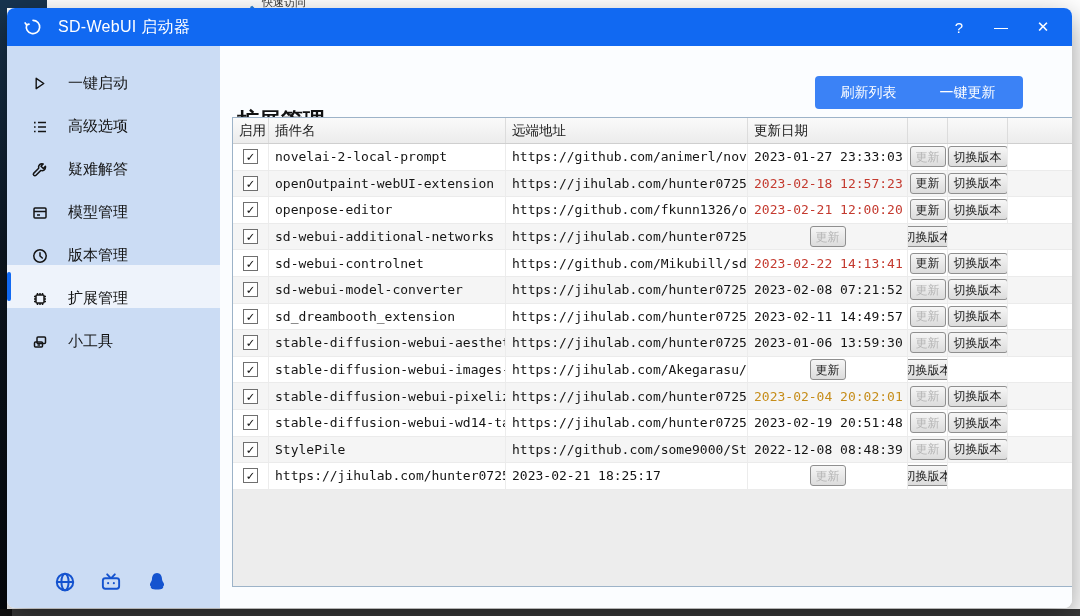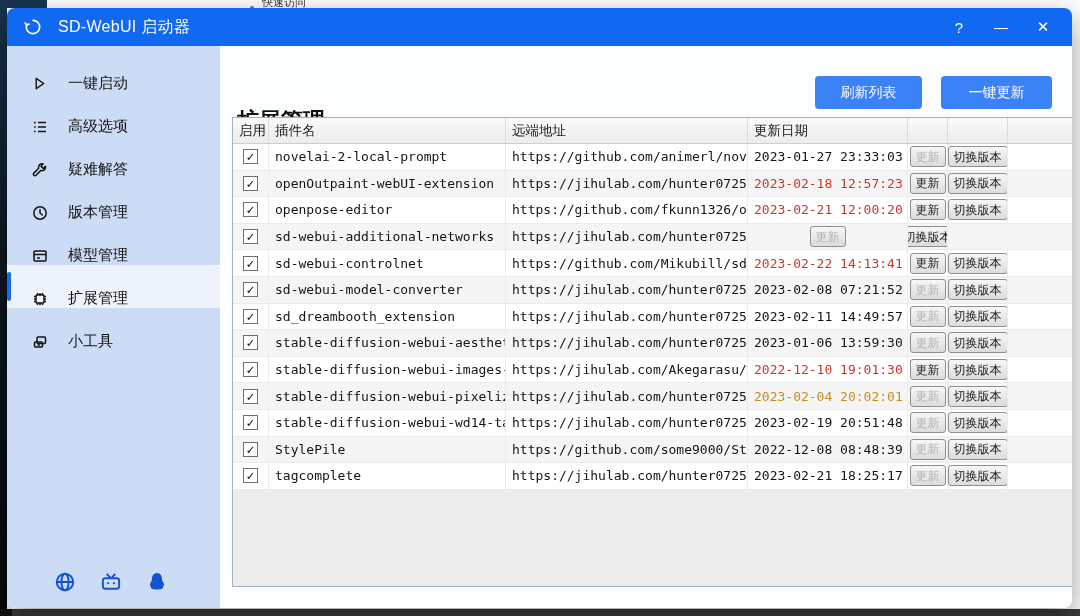--- a/index.html
+++ b/index.html
@@ -42,21 +42,21 @@
   .side-icon{width:19px;height:19px;flex:0 0 19px;display:flex;align-items:center;justify-content:center;}
   .side-footer{position:absolute;left:47px;bottom:15px;display:flex;gap:24px;align-items:center;}
   .foot-icon{width:22px;height:22px;display:flex;align-items:center;justify-content:center;cursor:pointer;}
 
   
   .content{flex:1;position:relative;background:#fbfdff;min-width:0;}
   .page-title{position:absolute;left:17px;top:60px;font-size:22px;font-weight:600;color:#111;}
   .action-btn{position:absolute;top:30px;height:33px;border:none;border-radius:4px;
     background:#3b82f6;color:#fff;font-size:14px;font-family:"Liberation Sans",sans-serif;cursor:pointer;}
   .btn-refresh{left:595px;width:107px;}
-  .btn-update-all{left:721px;width:111px;}
+  .btn-update-all{left:692px;width:111px;}
 
   
   .grid{position:absolute;left:12px;top:71px;width:986px;height:470px;box-sizing:border-box;
     border:1px solid #9db3c8;background:#ededed;display:flex;flex-direction:column;overflow:hidden;}
   .t-header{display:grid;grid-template-columns:36px 237px 242px 160px 40px 60px 1fr;
     height:25px;flex:0 0 25px;background:linear-gradient(#fafafa,#ececec);
     border-bottom:1px solid #cfcfcf;font-size:13.5px;color:#222;}
   .t-header .hc{display:flex;align-items:center;padding-left:6px;border-right:1px solid #dcdcdc;
     overflow:hidden;white-space:nowrap;}
   .t-header .hc:last-child{border-right:none;}
@@ -142,36 +142,36 @@
         <span class="side-icon">
           <svg width="18" height="18" viewBox="0 0 18 18" fill="none" stroke="#141414" stroke-width="1.5" stroke-linejoin="round" stroke-linecap="round">
               <path d="M14.5 6.2a3.4 3.4 0 0 1-4.6 3.2L5 14.3a1.5 1.5 0 0 1-2.2-2.2l4.9-4.9a3.4 3.4 0 0 1 4.5-4.2L10 5.2l2.3 2.3 2.1-2.2c.1.3.1.6.1.9z"></path>
             </svg>
         </span>
         <span>疑难解答</span>
       </div>
 
       <div class="side-item">
         <span class="side-icon">
+          <svg width="18" height="18" viewBox="0 0 18 18" fill="none" stroke="#141414" stroke-width="1.5" stroke-linejoin="round">
+              <rect x="3" y="4" width="12" height="10" rx="1"></rect>
+              <path d="M3 7.5h12M6 11h3"></path>
+            </svg>
+        </span>
+        <span>模型管理</span>
+      </div>
+
+      <div class="side-item">
+        <span class="side-icon">
           <svg width="18" height="18" viewBox="0 0 18 18" fill="none" stroke="#141414" stroke-width="1.5" stroke-linecap="round">
               <circle cx="9" cy="9" r="6.2"></circle>
               <path d="M9 5.8V9l2.3 2"></path>
             </svg>
         </span>
         <span>版本管理</span>
-      </div>
-
-      <div class="side-item">
-        <span class="side-icon">
-          <svg width="18" height="18" viewBox="0 0 18 18" fill="none" stroke="#141414" stroke-width="1.5" stroke-linejoin="round">
-              <rect x="3" y="4" width="12" height="10" rx="1"></rect>
-              <path d="M3 7.5h12M6 11h3"></path>
-            </svg>
-        </span>
-        <span>模型管理</span>
       </div>
 
       <div class="side-item selected">
         <span class="side-icon">
           <svg width="18" height="18" viewBox="0 0 18 18" fill="none" stroke="#141414" stroke-width="1.5" stroke-linejoin="round">
               <rect x="5" y="5" width="8" height="8" rx="1"></rect>
               <path d="M6.5 5V3M9 5V3M11.5 5V3M6.5 15v-2M9 15v-2M11.5 15v-2M5 6.5H3M5 9H3M5 11.5H3M15 6.5h-2M15 9h-2M15 11.5h-2"></path>
             </svg>
         </span>
         <span>扩展管理</span>
@@ -346,21 +346,20 @@
                 <button class="mini-btn">切换版本</button>
               </div>
               <div class="c"></div>
             </div>
             <div class="t-row">
               <div class="c cc">
                 <div class="cb">✓</div>
               </div>
               <div class="c">stable-diffusion-webui-images-b</div>
               <div class="c">https://jihulab.com/Akegarasu/s</div>
-              <div class="c date-red">2022-12-10 19:01:30</div>
               <div class="c bc">
                 <button class="mini-btn">更新</button>
               </div>
               <div class="c bc">
                 <button class="mini-btn">切换版本</button>
               </div>
               <div class="c"></div>
             </div>
             <div class="t-row alt">
               <div class="c cc">
@@ -404,21 +403,20 @@
               </div>
               <div class="c bc">
                 <button class="mini-btn">切换版本</button>
               </div>
               <div class="c"></div>
             </div>
             <div class="t-row">
               <div class="c cc">
                 <div class="cb">✓</div>
               </div>
-              <div class="c">tagcomplete</div>
               <div class="c">https://jihulab.com/hunter0725/</div>
               <div class="c">2023-02-21 18:25:17</div>
               <div class="c bc">
                 <button class="mini-btn disabled">更新</button>
               </div>
               <div class="c bc">
                 <button class="mini-btn">切换版本</button>
               </div>
               <div class="c"></div>
             </div>

